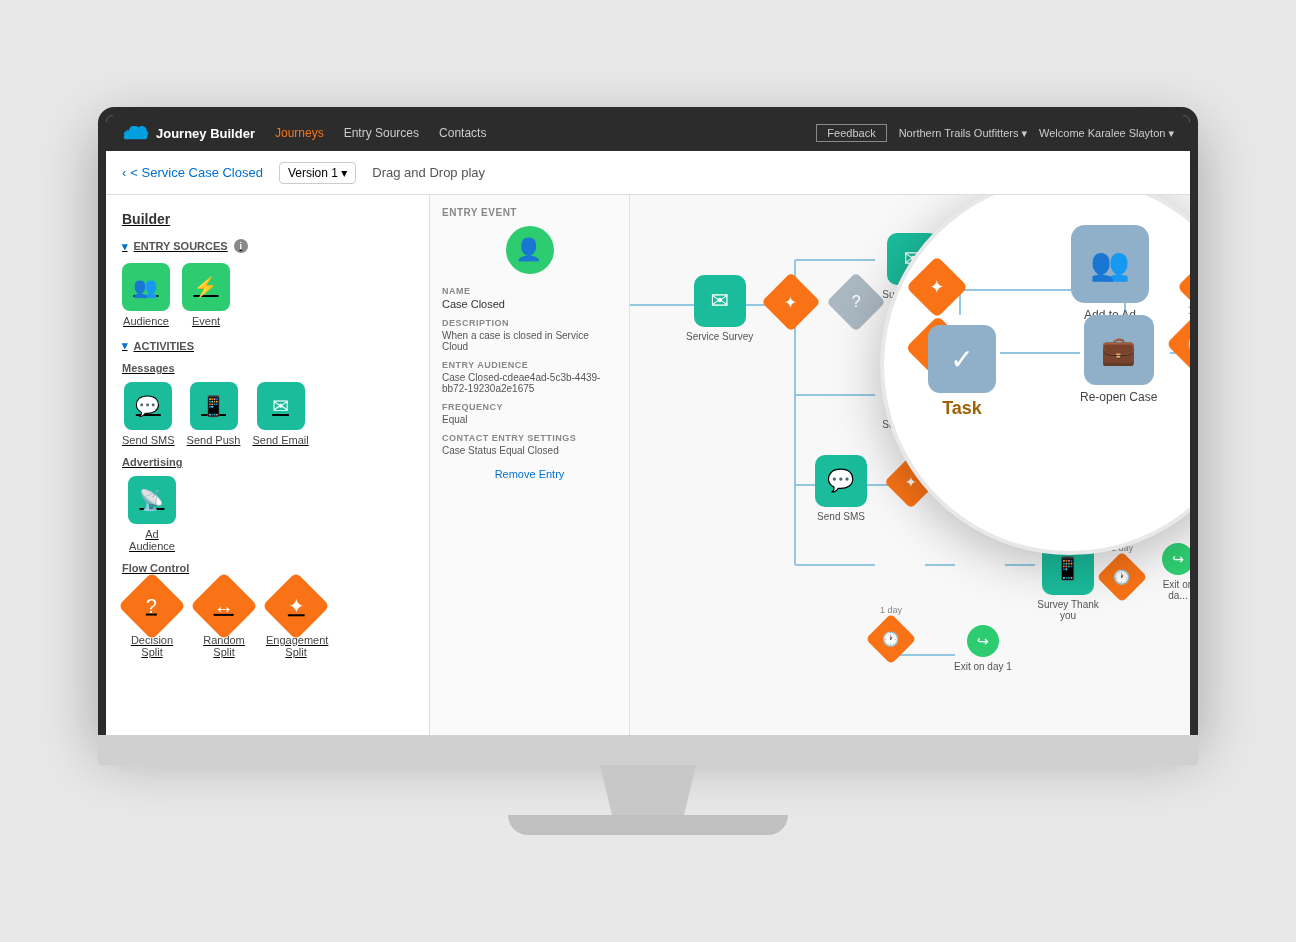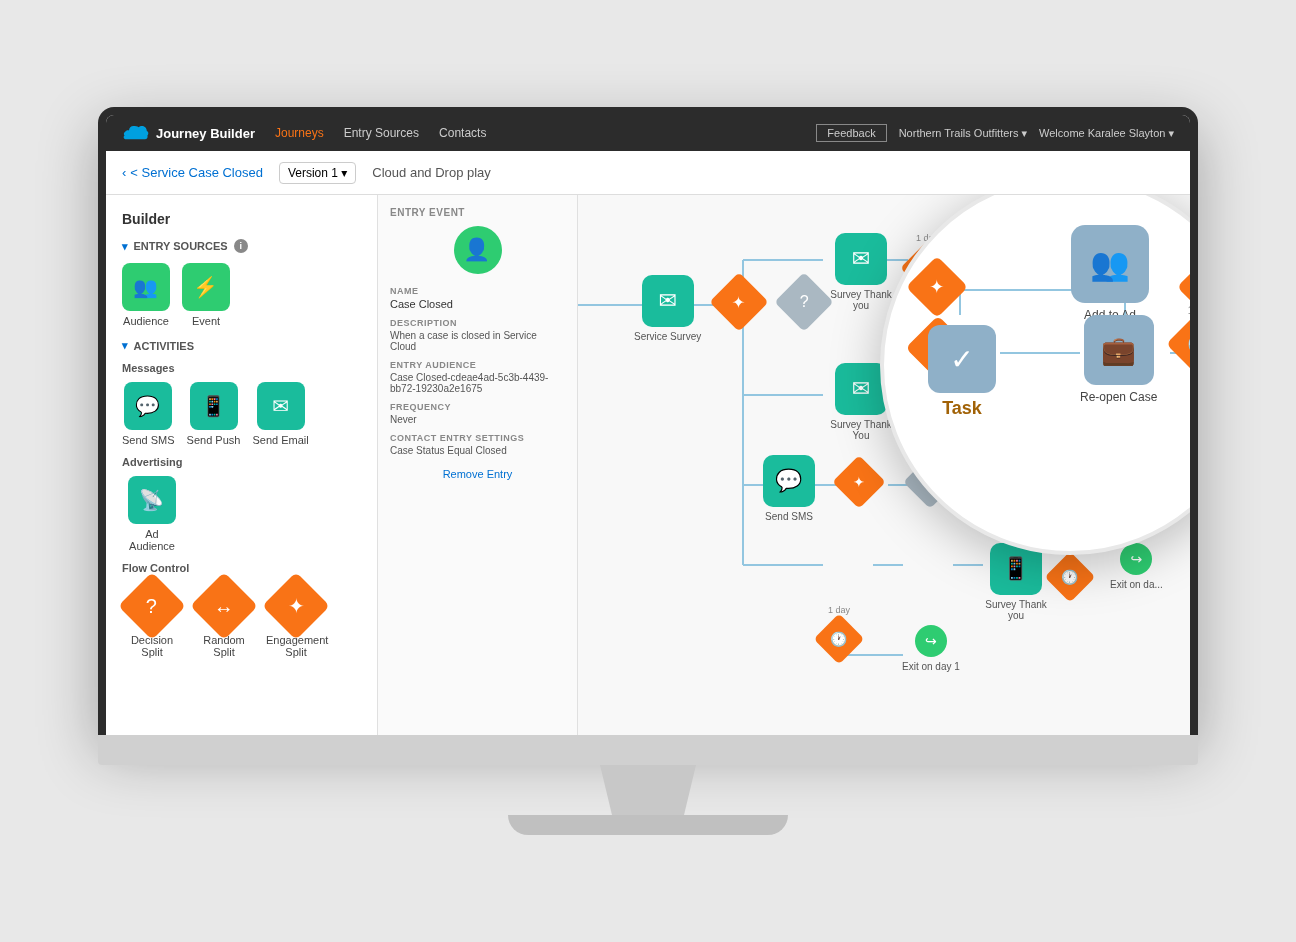--- a/index.html
+++ b/index.html
@@ -169,26 +169,27 @@
     }
 
     
     .main-content {
       display: flex;
       height: 540px;
     }
 
     
     .sidebar {
-      width: 272px;
+      width: 324px;
       background: white;
       border-right: 1px solid #e0e0e0;
       padding: 16px;
       overflow-y: auto;
       flex-shrink: 0;
+      text-decoration: underline;
     }
 
     .sidebar-title {
       font-size: 14px;
       font-weight: 700;
       color: #333;
       margin-bottom: 12px;
     }
 
     .sidebar-section {
@@ -455,21 +456,21 @@
       </div>
 
       <div class="sub-header">
         <div class="back-btn">
           <span>‹</span>
           <span>&lt; Service Case Closed</span>
         </div>
         <div class="version-select">
           <span>Version 1 ▾</span>
         </div>
-        <span class="drag-drop-label">Cloud and Drop play</span>
+        <span class="drag-drop-label">Drag and Drop play</span>
       </div>
 
       <div class="main-content">
 
         <div class="sidebar">
           <div class="sidebar-title">Builder</div>
 
           <div class="sidebar-section">
             <div class="section-header">
               <span class="section-toggle">▾</span>
@@ -551,21 +552,21 @@
             <div class="entry-field-label">NAME</div>
             <div class="entry-field-value">Case Closed</div>
 
             <div class="entry-field-label">DESCRIPTION</div>
             <div class="entry-field-value small">When a case is closed in Service Cloud</div>
 
             <div class="entry-field-label">ENTRY AUDIENCE</div>
             <div class="entry-field-value small">Case Closed-cdeae4ad-5c3b-4439-bb72-19230a2e1675</div>
 
             <div class="entry-field-label">FREQUENCY</div>
-            <div class="entry-field-value small">Never</div>
+            <div class="entry-field-value small">Equal</div>
 
             <div class="entry-field-label">CONTACT ENTRY SETTINGS</div>
             <div class="entry-field-value small">Case Status Equal Closed</div>
 
             <div class="remove-entry">Remove Entry</div>
           </div>
 
           <div class="flow-canvas">
 
             <div class="flow-inner">

